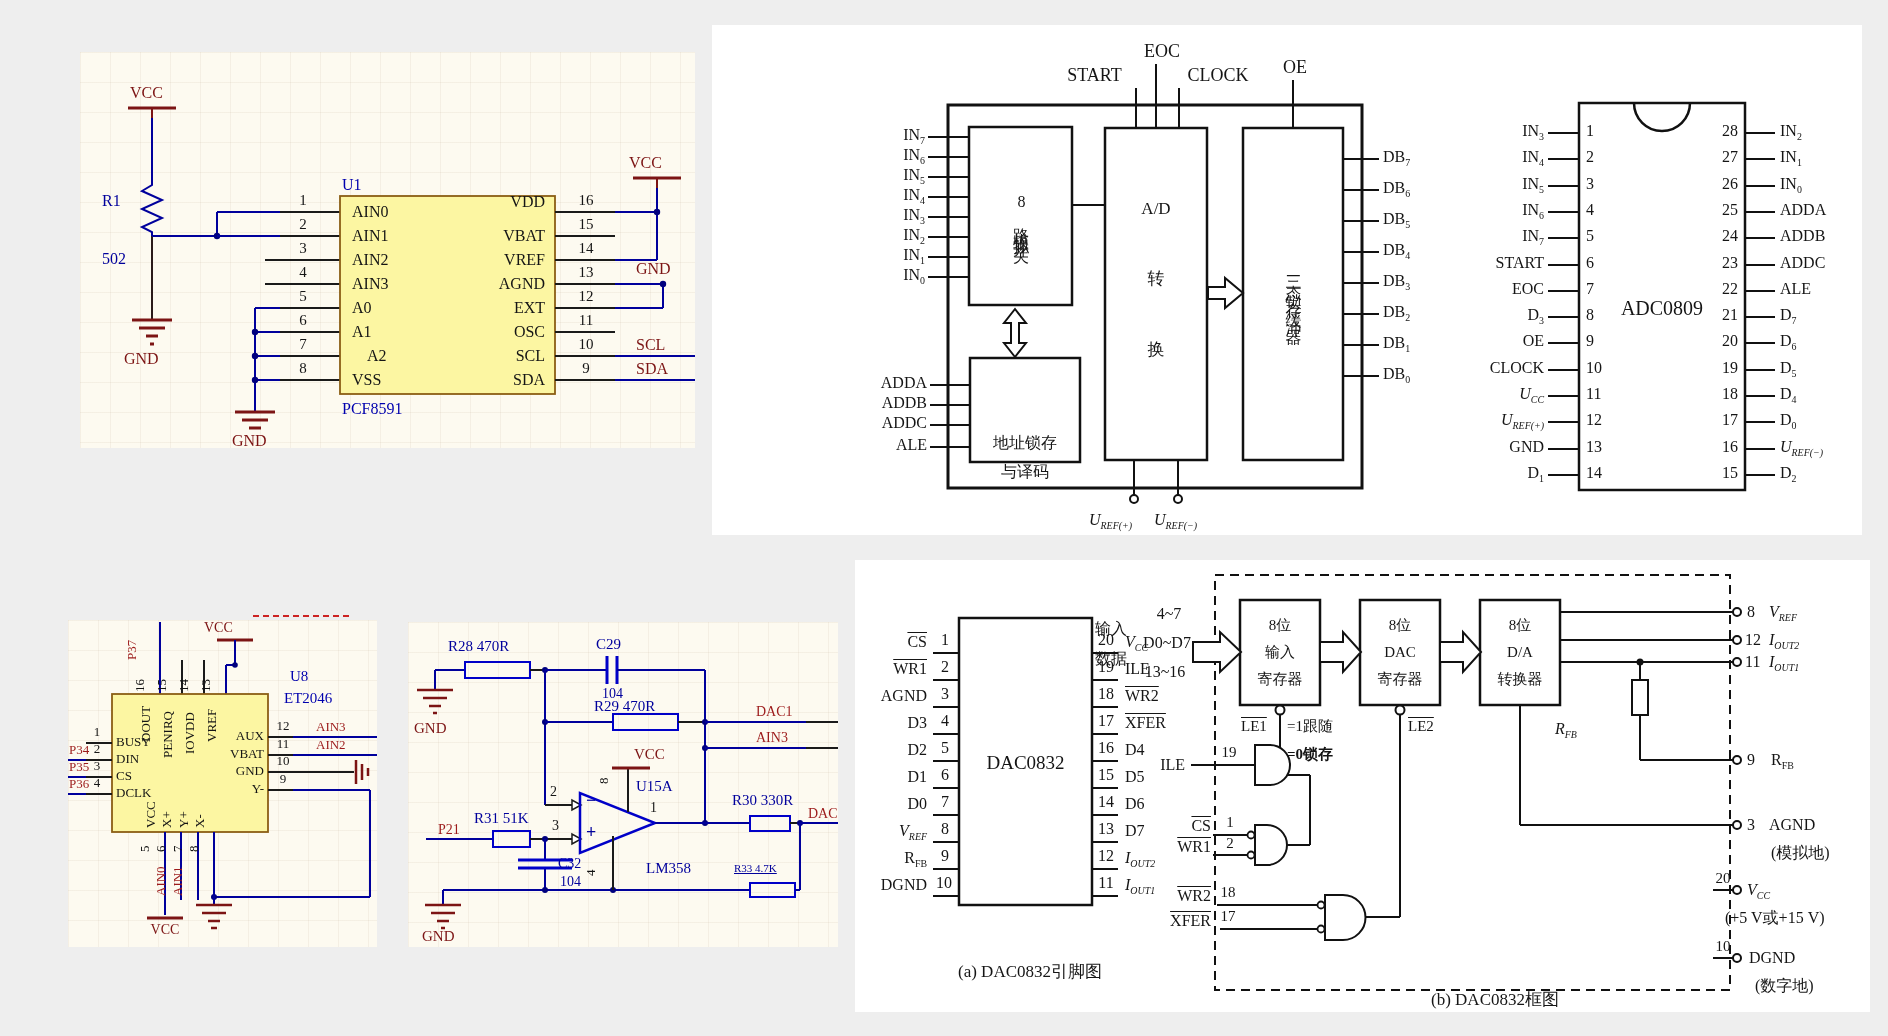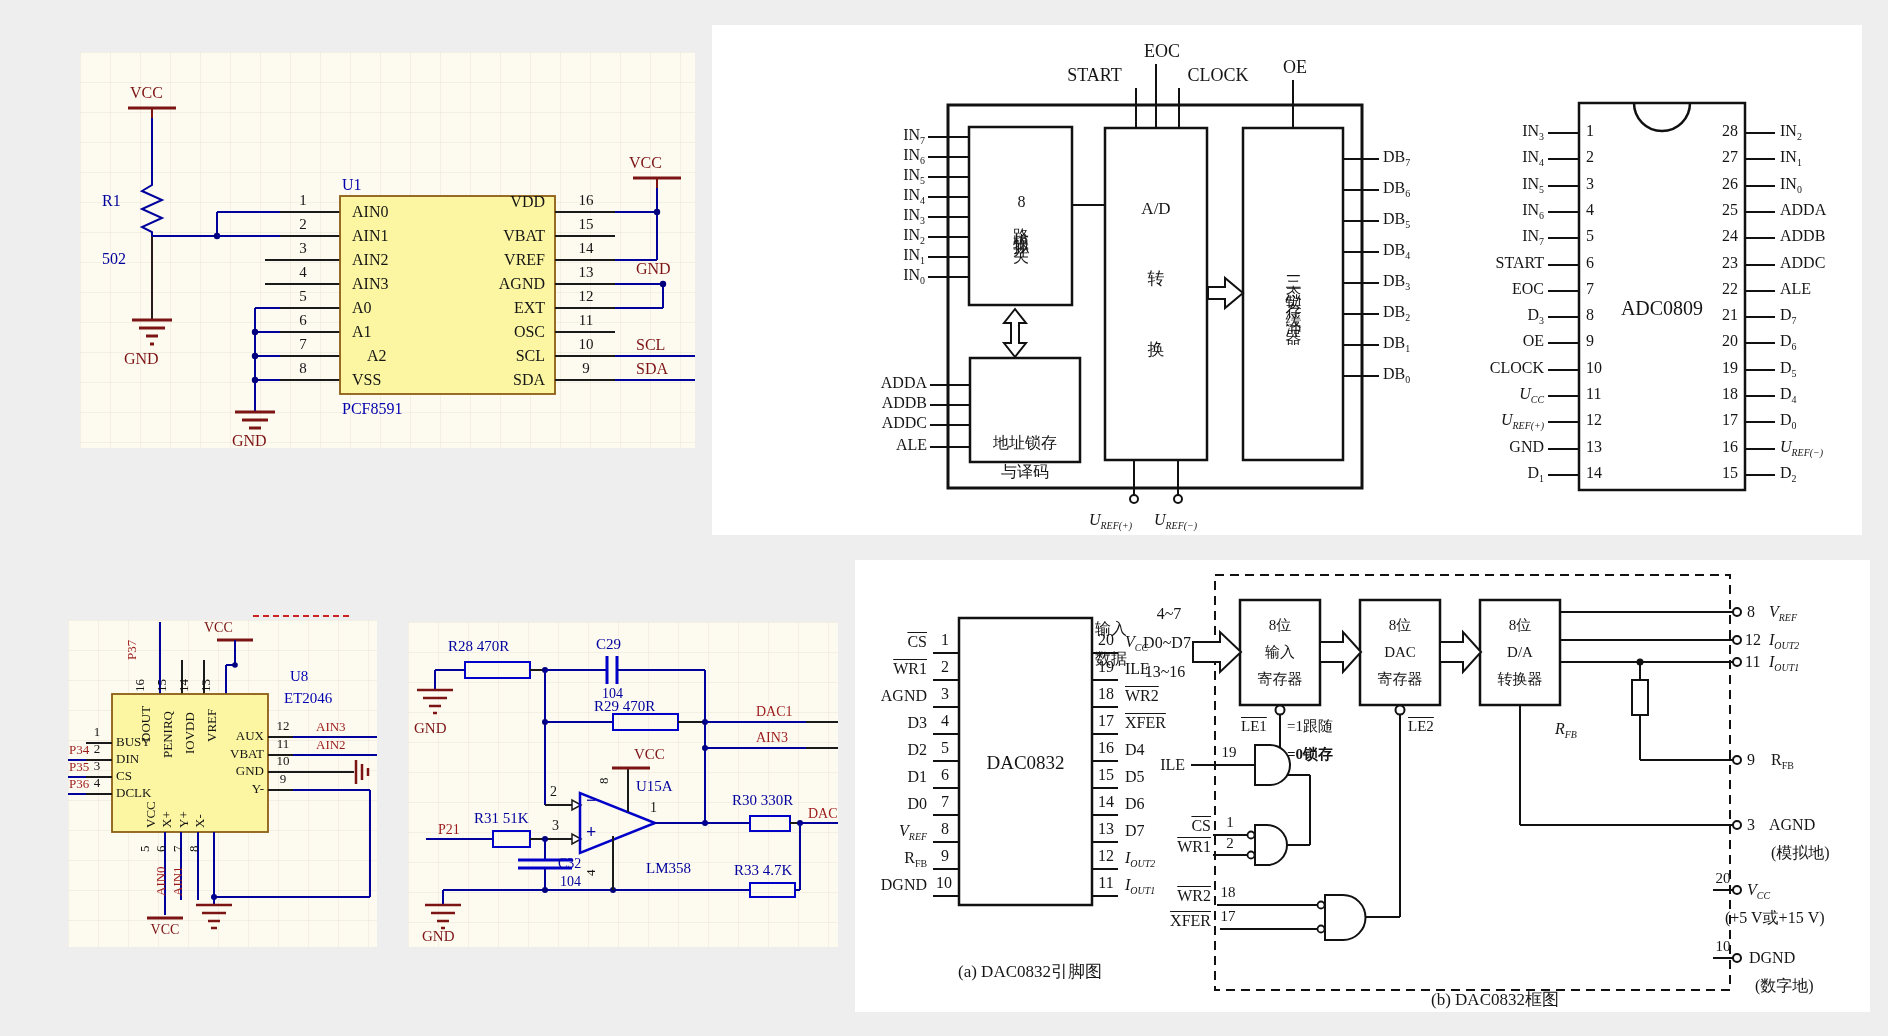--- a/index.html
+++ b/index.html
@@ -533,21 +533,21 @@
     <div class="t navy" style="left:178px;top:168px;font-size:18px;font-weight:bold;">−</div>
     <div class="t navy" style="left:178px;top:200px;font-size:18px;font-weight:bold;">+</div>
     <div class="t navy" style="left:228px;top:156px;font-size:15px;">U15A</div>
     <div class="t navy" style="left:238px;top:238px;font-size:15px;">LM358</div>
     <div class="t red" style="left:30px;top:200px;font-size:14px;">P21</div>
     <div class="t navy" style="left:66px;top:188px;font-size:15px;">R31  51K</div>
     <div class="t navy" style="left:150px;top:234px;font-size:14px;">C32</div>
     <div class="t navy" style="left:152px;top:252px;font-size:14px;">104</div>
     <div class="t dkred" style="left:14px;top:306px;font-size:15px;">GND</div>
     <div class="t navy" style="left:324px;top:170px;font-size:15px;">R30  330R</div>
-    <div class="t navy" style="left:326px;top:240px;font-size:15px;">R33  4.7K</div>
+    <div class="t navy" style="left:326px;top:240px;font-size:11px;text-decoration:underline;">R33  4.7K</div>
     <div class="t red" style="left:400px;top:184px;font-size:14px;">DAC0</div>
   </div>
 
   <div class="panel white" style="left:855px;top:560px;width:1015px;height:452px;">
     <svg width="1015" height="452">
 
       <rect x="104" y="58" width="133" height="287" fill="#fff" stroke="#111" stroke-width="2.5"></rect>
       <g stroke="#111" stroke-width="2">
         <line x1="78" y1="93" x2="104" y2="93"></line>
           <line x1="78" y1="120" x2="104" y2="120"></line>

